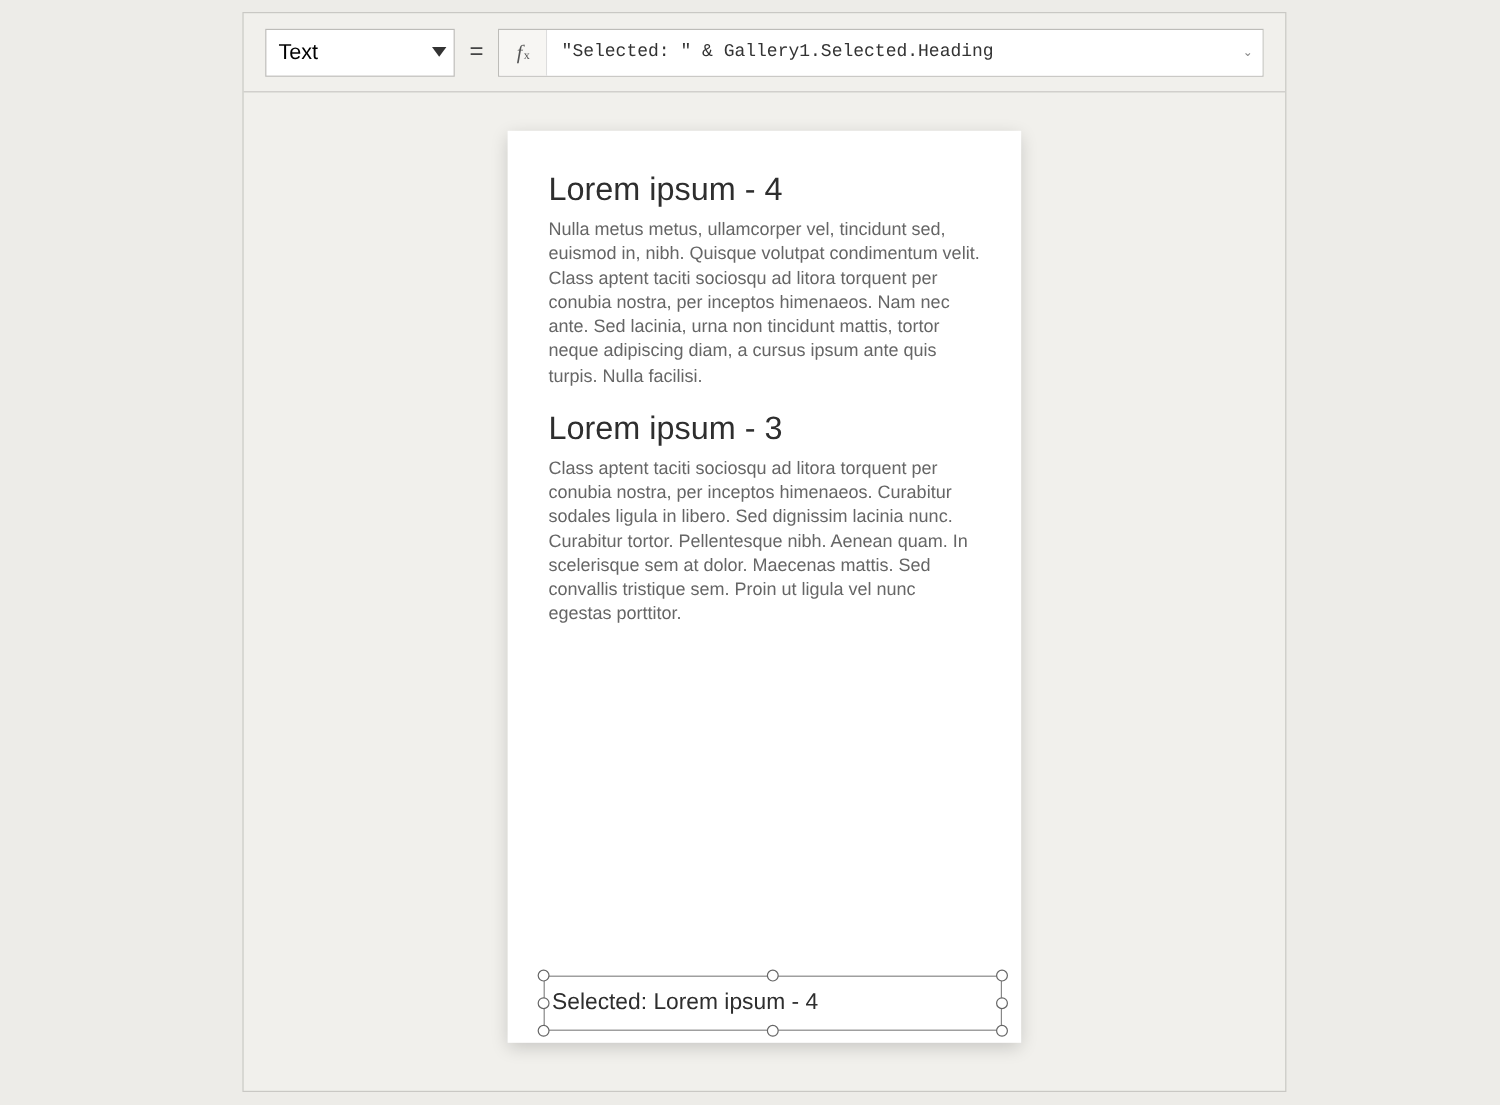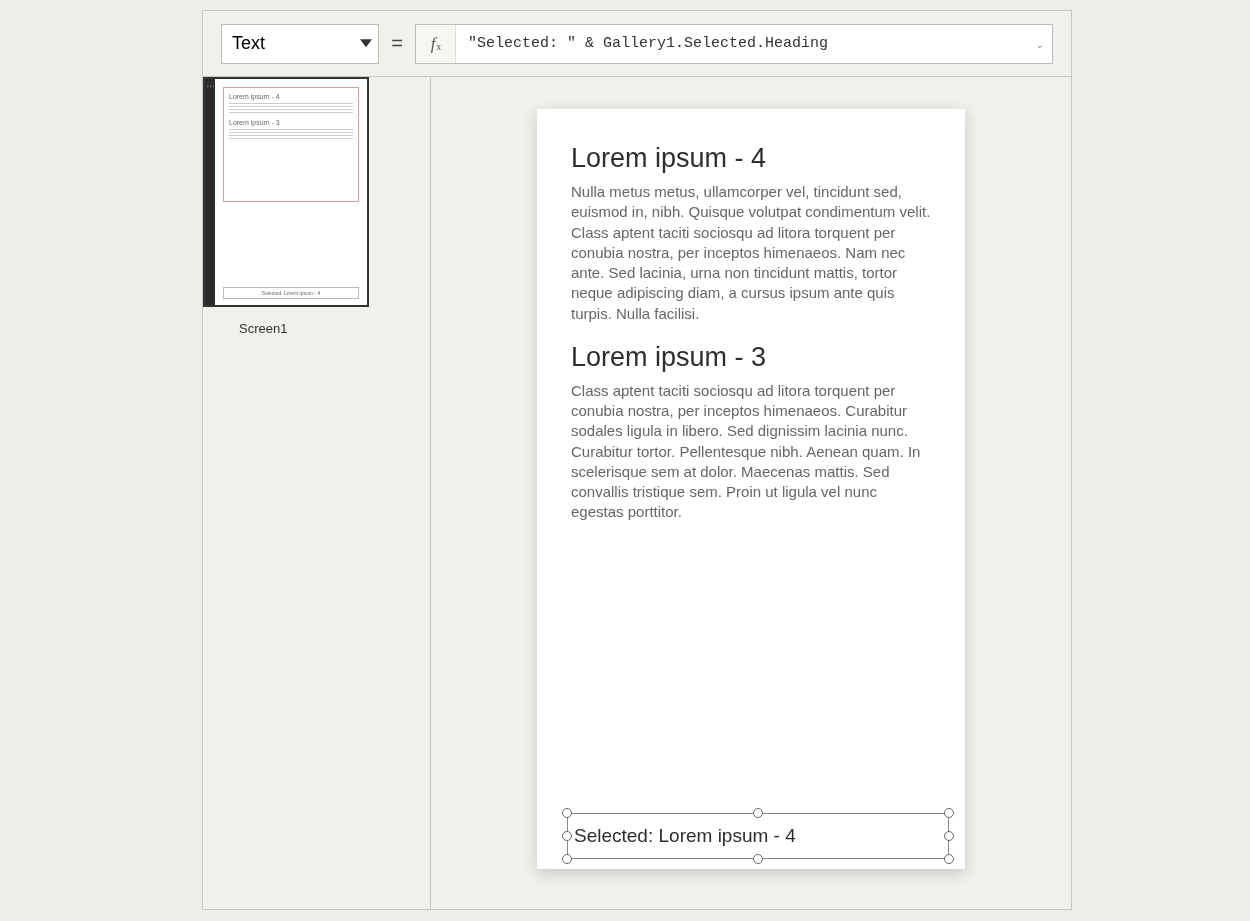--- a/index.html
+++ b/index.html
@@ -233,37 +233,20 @@
           <span>f</span>
           <sub>x</sub>
         </div>
       <input class="formula-input" value="&quot;Selected: &quot; &amp; Gallery1.Selected.Heading" style="">
       <span class="expand-caret">⌄</span>
     </div>
   </div>
 
   <div class="workspace">
 
-    <div class="screens-panel">
-      <div class="thumb">
-        <div class="thumb-dark">
-          <div class="thumb-dots">•••</div>
-        </div>
-        <div class="thumb-body">
-          <div class="thumb-gallery">
-            <div class="thumb-h">Lorem ipsum - 4</div>
-            <div class="thumb-p"></div>
-            <div class="thumb-h">Lorem ipsum - 3</div>
-            <div class="thumb-p"></div>
-          </div>
-          <div class="thumb-sel">Selected: Lorem ipsum - 4</div>
-        </div>
-      </div>
-      <div class="thumb-label">Screen1</div>
-    </div>
 
     <div class="canvas-area">
       <div class="device">
 
         <div>
           <div class="gal-title">Lorem ipsum - 4</div>
           <div class="gal-body">Nulla metus metus, ullamcorper vel, tincidunt sed, euismod in, nibh. Quisque volutpat condimentum velit. Class aptent taciti sociosqu ad litora torquent per conubia nostra, per inceptos himenaeos. Nam nec ante. Sed lacinia, urna non tincidunt mattis, tortor neque adipiscing diam, a cursus ipsum ante quis turpis. Nulla facilisi.</div>
         </div>
 
         <div>

